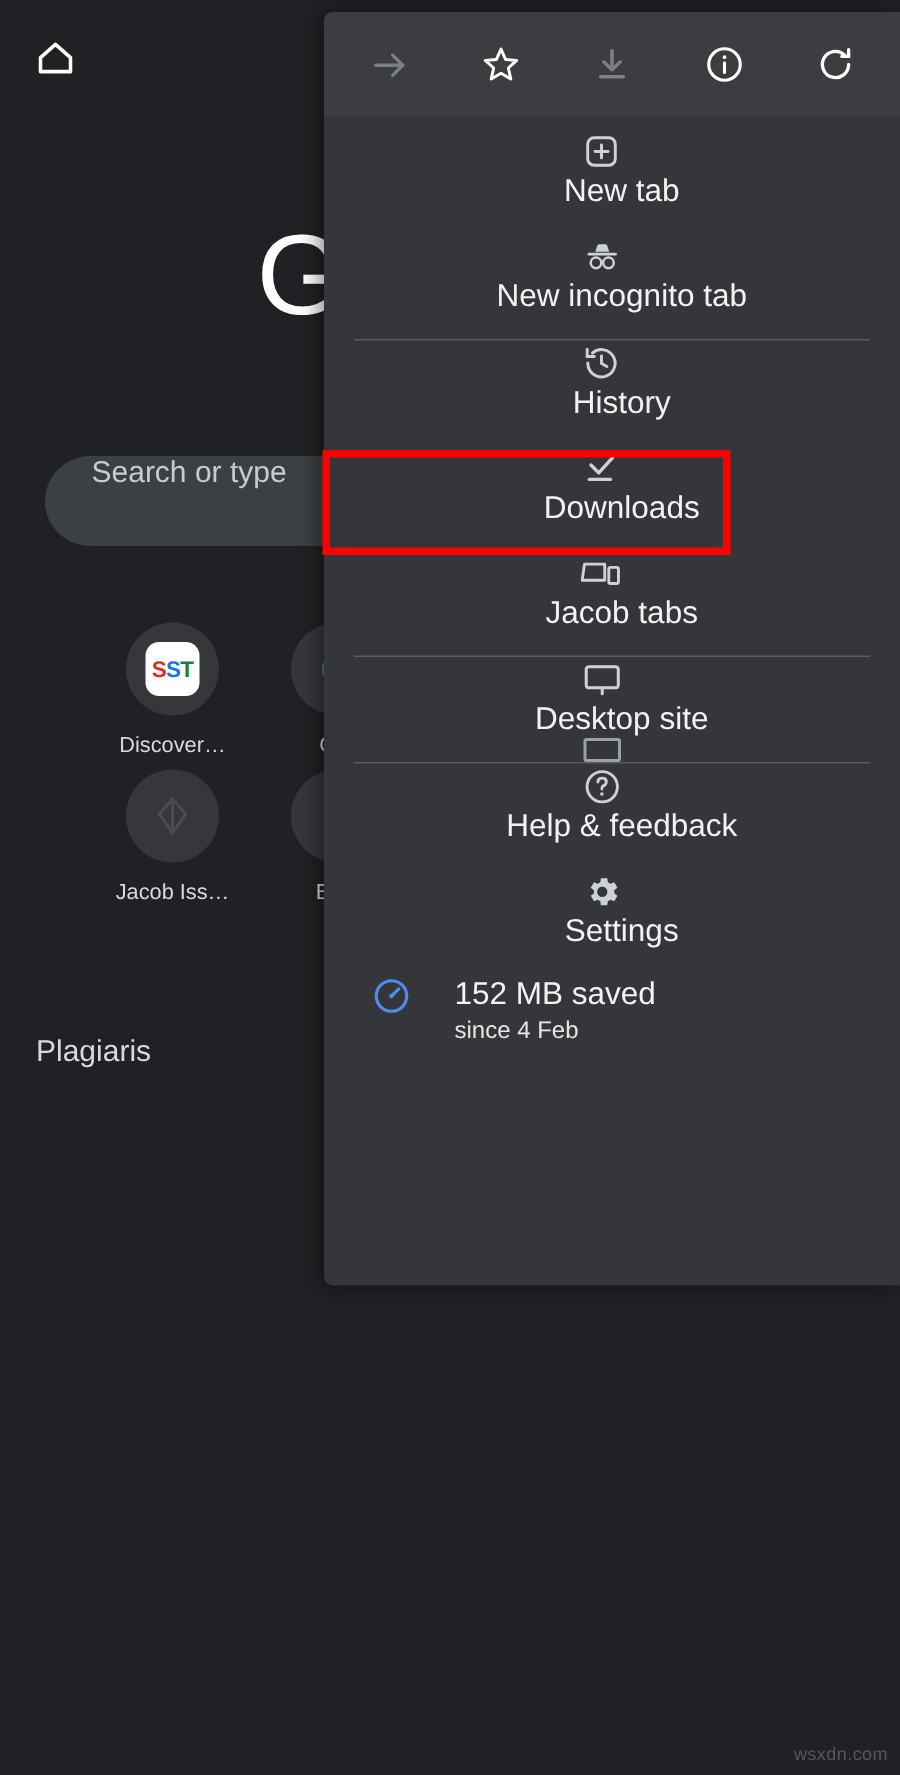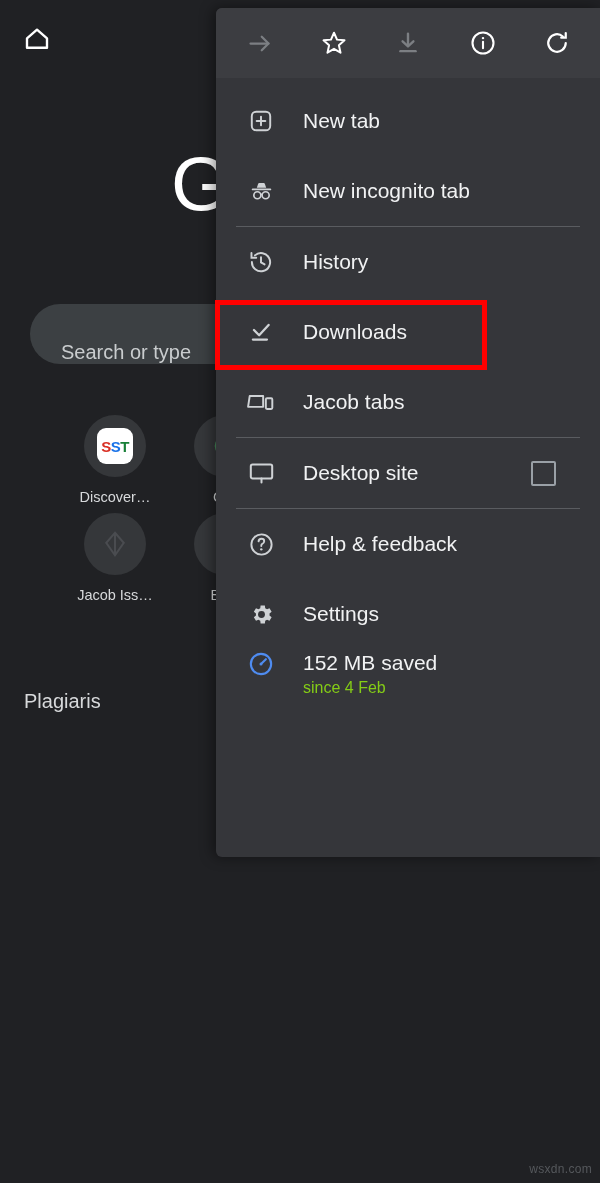--- a/index.html
+++ b/index.html
@@ -44,21 +44,21 @@
   }
   .search-pill {
     position: absolute;
     left: 30px;
     top: 304px;
     width: 330px;
     height: 60px;
     border-radius: 30px;
     background: #3c4043;
     display: flex;
-    align-items: flex-end;
+    align-items: flex-start;
   }
   .search-pill span {
     padding-left: 31px;
     font-size: 20px;
     color: #c9ccce;
     white-space: nowrap;
   }
 
   .tiles {
     position: absolute;
@@ -145,20 +145,21 @@
   .menu-list {
     padding-top: 8px;
   }
   .mi {
     height: 70px;
     display: flex;
     align-items: center;
     padding: 0 44px 0 30px;
     box-sizing: border-box;
     position: relative;
+    flex-direction: column;
   }
   .mi-icon {
     width: 30px;
     height: 30px;
     display: flex;
     align-items: center;
     justify-content: center;
     flex: 0 0 30px;
   }
   .mi-label {
@@ -187,21 +188,21 @@
     box-sizing: border-box;
   }
   .saver-text { margin-left: 27px; }
   .saver-title {
     font-size: 21px;
     color: #f1f2f3;
     line-height: 27px;
   }
   .saver-sub {
     font-size: 16px;
-    color: #84cc16;
+    color: #e5e5e5;
     line-height: 24px;
   }
 
   
   .highlight-box {
     position: absolute;
     left: 215px;
     top: 300px;
     width: 262px;
     height: 60px;

